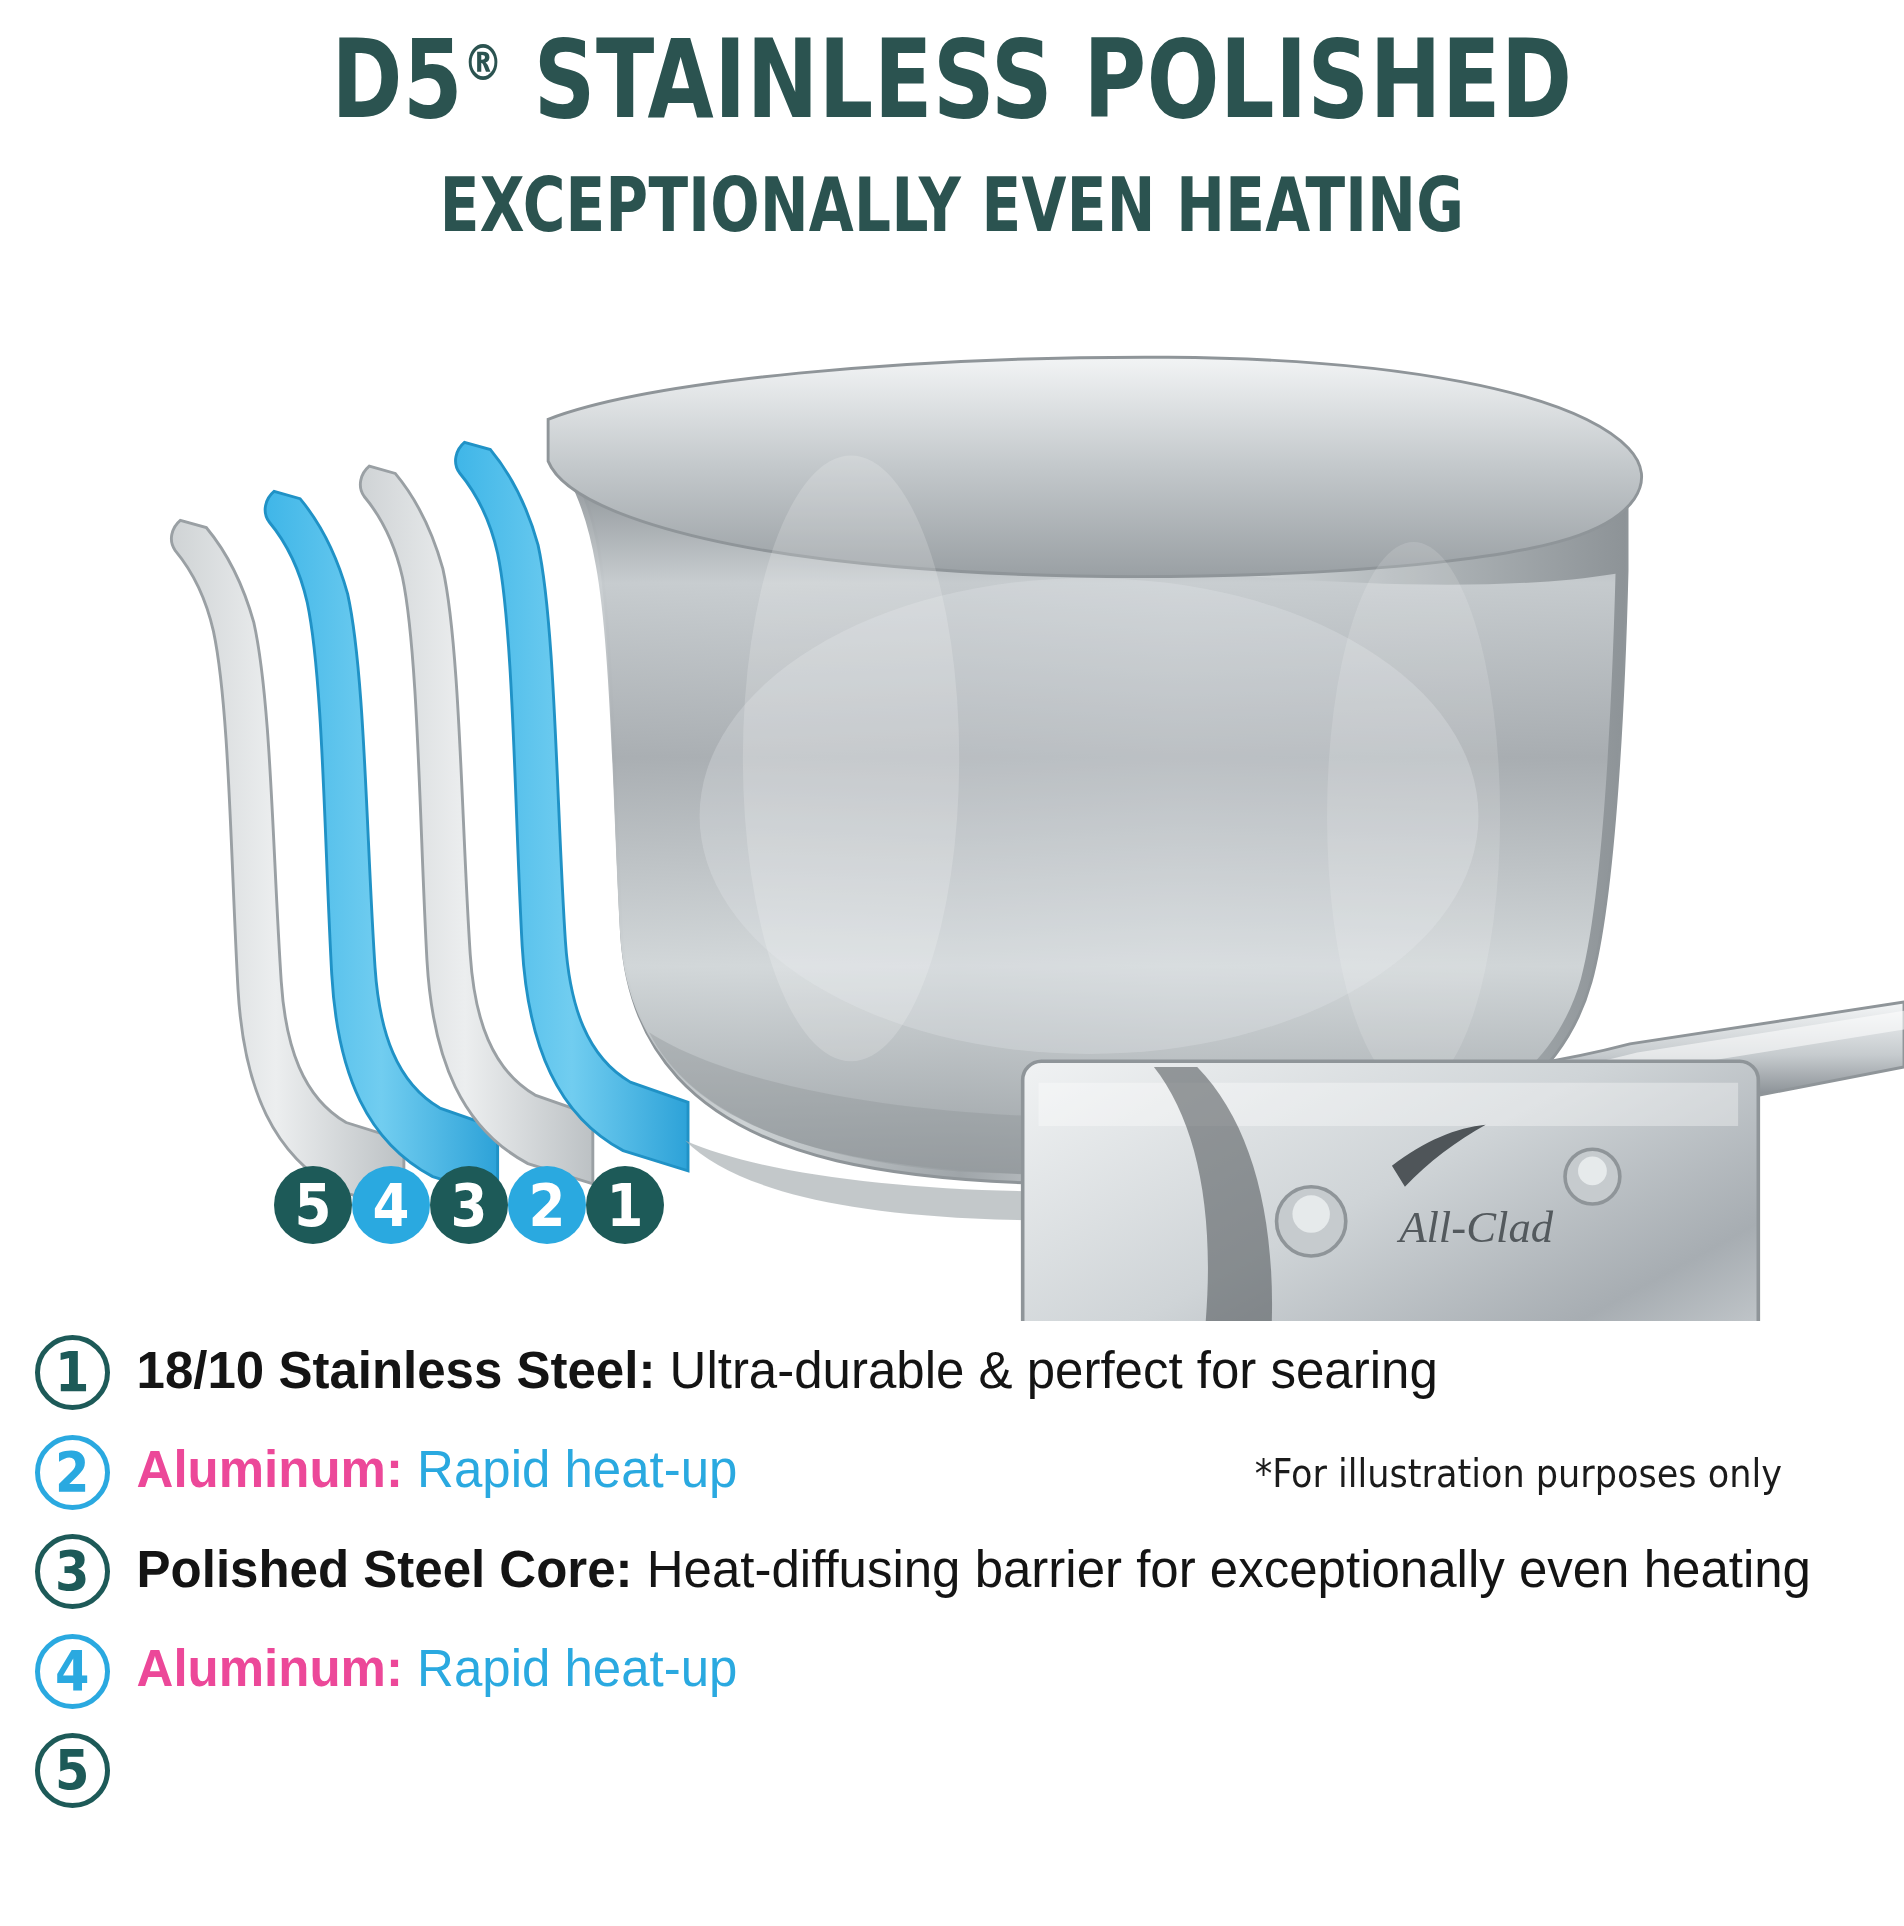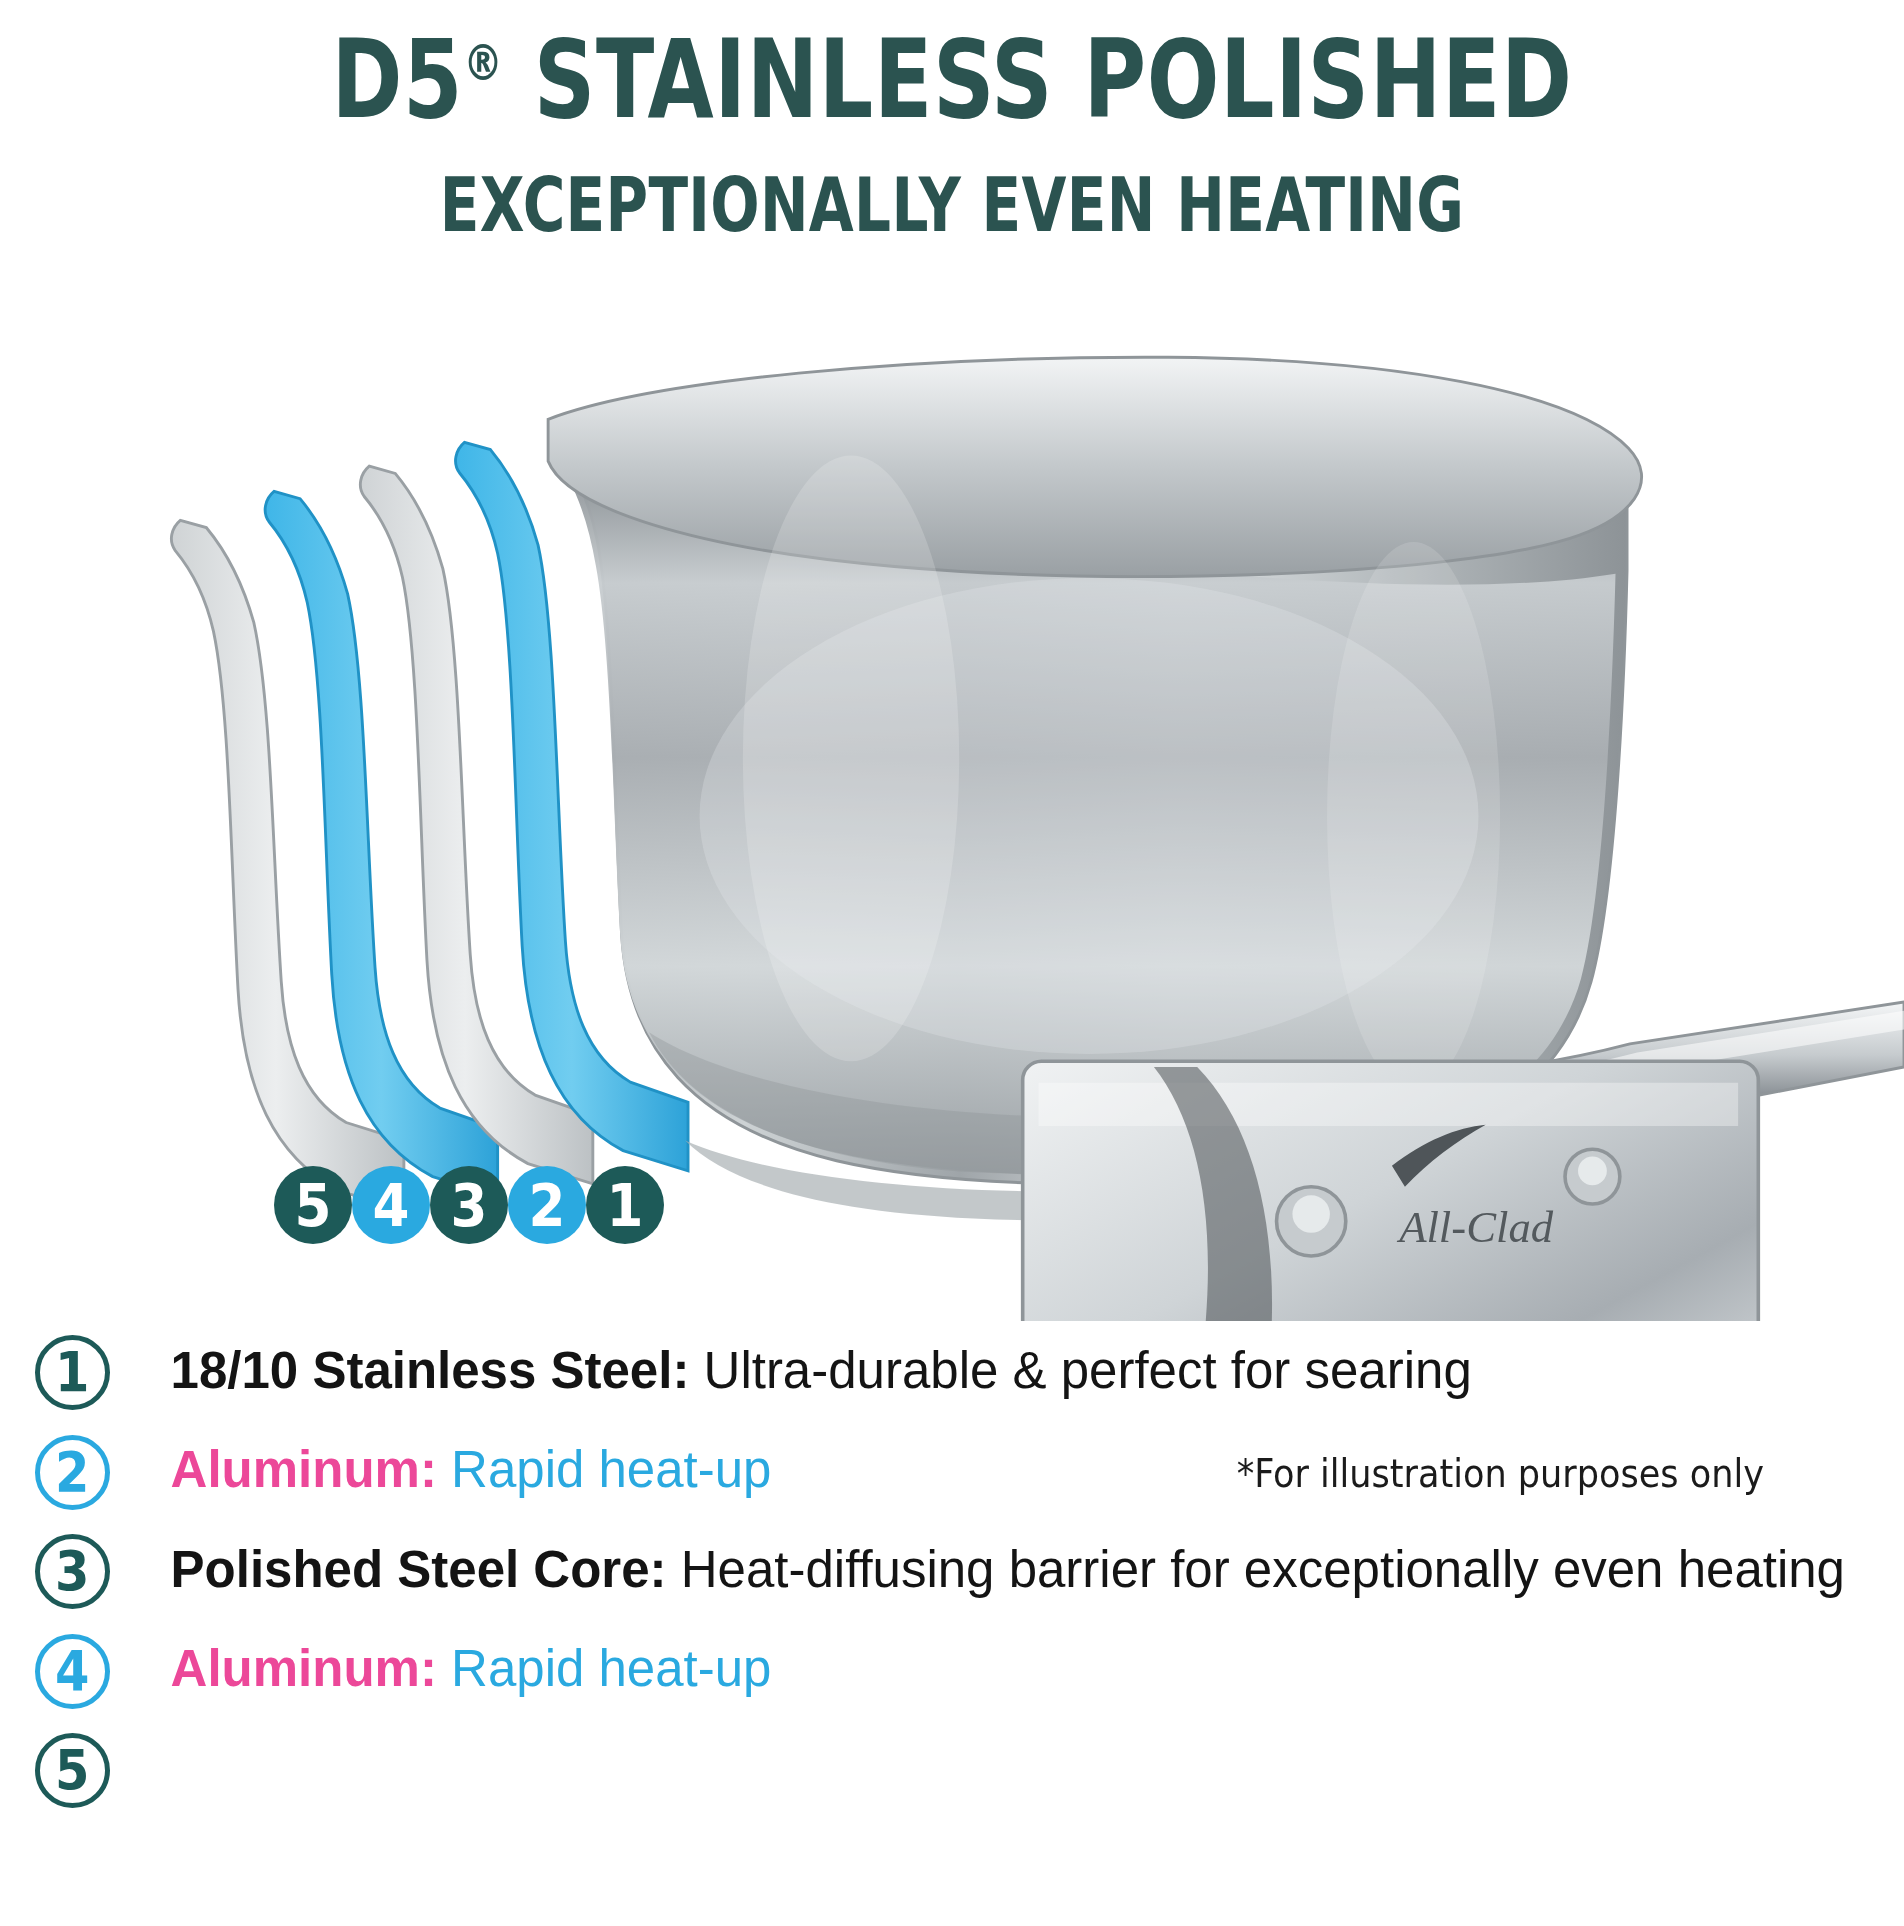--- a/index.html
+++ b/index.html
@@ -83,21 +83,21 @@
     font-family: "DejaVu Sans Condensed", "Liberation Sans Narrow", "Liberation Sans", sans-serif;
     font-weight: 700;
     font-size: 59px;
     line-height: 1;
   }
   .badge.teal { background: #1d5a58; }
   .badge.blue { background: #2aa9e0; }
 
   .illus-note {
     position: absolute;
-    right: 140px;
+    right: 122px;
     top: 1140px;
     font-family: "DejaVu Sans Condensed", "Liberation Sans Narrow", "Liberation Sans", sans-serif;
     font-size: 39px;
     color: #1b1b1b;
     white-space: nowrap;
   }
 
   
   .legend {
     position: absolute;
@@ -127,21 +127,21 @@
     font-size: 55px;
     line-height: 1;
     box-sizing: border-box;
     margin-left: 13px;
   }
   .ring.blue {
     border-color: #2aa9e0;
     color: #2aa9e0;
   }
   .legend-text {
-    margin-left: 61px;
+    margin-left: 27px;
     font-size: 51px;
     line-height: 1.18;
     color: #141414;
     padding-top: 5.8px;
     max-width: 1681px;
   }
   .legend-text b { font-weight: 700; }
   .legend-text.blue { color: #2aa9e0; }
   .legend-text.blue b { color: #ec4899; }
 </style>

